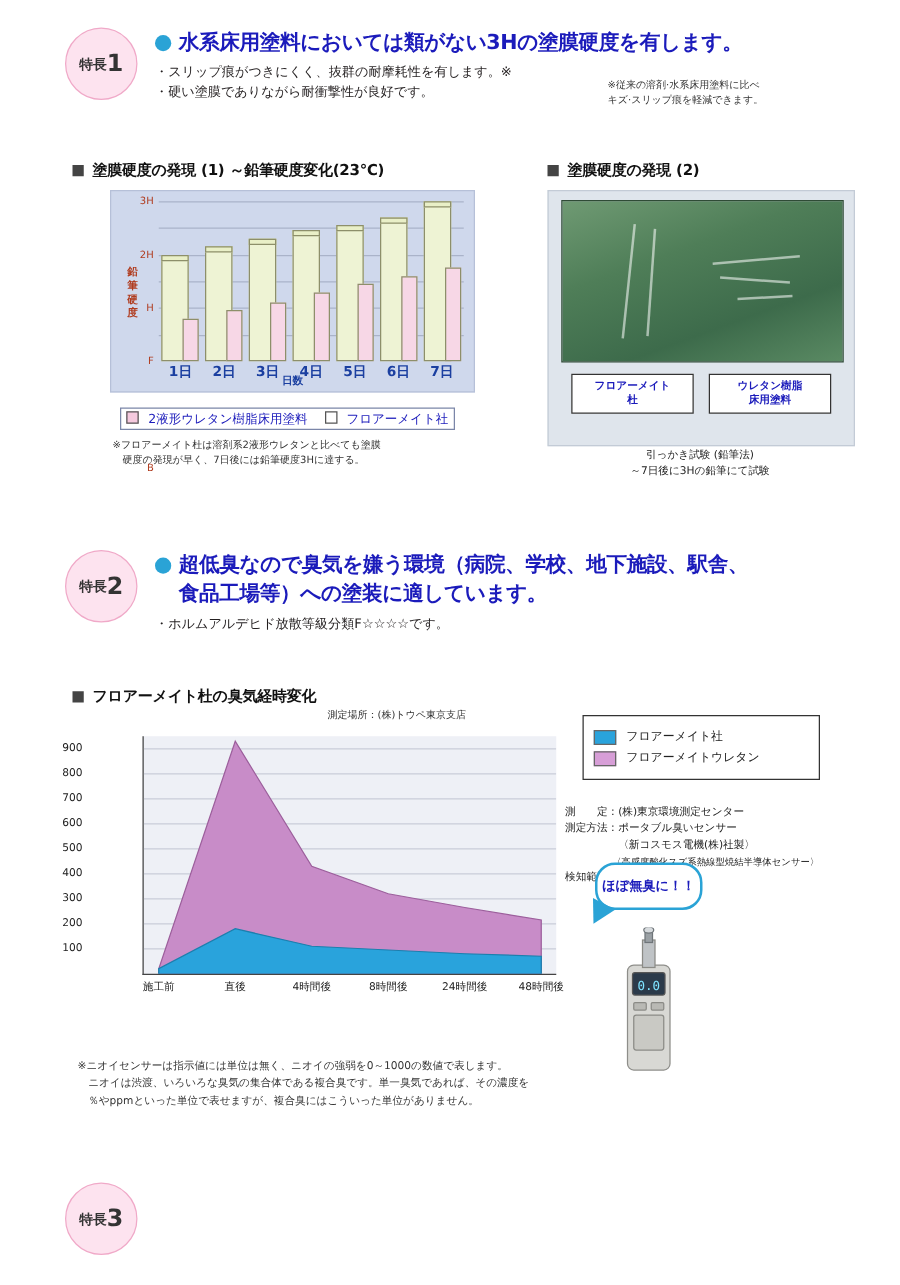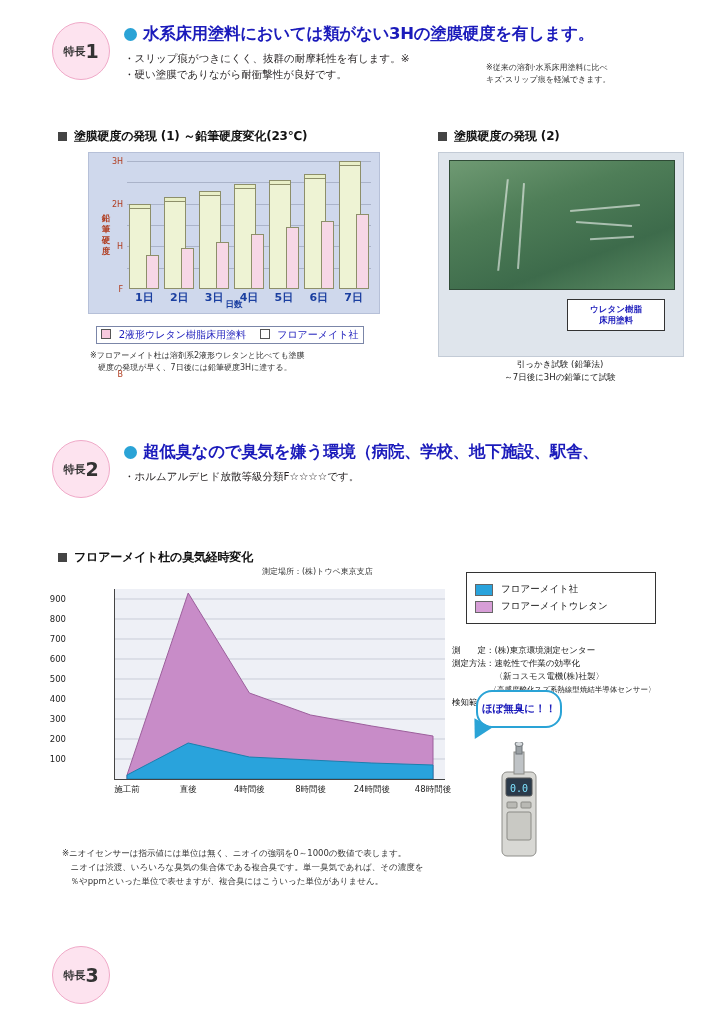--- a/index.html
+++ b/index.html
@@ -221,36 +221,39 @@
   </div>
 
   <div id="photo">
     <div class="pimg">
       <div class="scratch" style="left:52px;top:18px;width:2px;height:92px;transform:rotate(6deg);"></div>
       <div class="scratch" style="left:70px;top:22px;width:2px;height:86px;transform:rotate(4deg);"></div>
       <div class="scratch" style="left:120px;top:46px;width:70px;height:2px;transform:rotate(-5deg);"></div>
       <div class="scratch" style="left:126px;top:62px;width:56px;height:2px;transform:rotate(4deg);"></div>
       <div class="scratch" style="left:140px;top:76px;width:44px;height:2px;transform:rotate(-3deg);"></div>
     </div>
+    <div class="cap left" style="white-space:pre;">フロアーメイト
+杜</div>
     <div class="cap right" style="white-space:pre;">ウレタン樹脂
 床用塗料</div>
   </div>
   <div id="photo-note" style="white-space:pre;">引っかき試験 (鉛筆法)
 ～7日後に3Hの鉛筆にて試験</div>
 
   <div class="feature" style="left:52px;top:440px;">
     <div class="badge">
       <div class="b1">特長</div>
       <div class="b2">2</div>
     </div>
     <div class="feat-body">
       <div class="feat-headline">
         <div class="bullet-dot"></div>
         <div>
           <div class="feat-title">超低臭なので臭気を嫌う環境（病院、学校、地下施設、駅舎、</div>
+          <div class="feat-title">食品工場等）への塗装に適しています。</div>
         </div>
       </div>
       <div class="feat-sub">
         <div>・ホルムアルデヒド放散等級分類F☆☆☆☆です。</div>
       </div>
     </div>
   </div>
 
   <div class="sec-head" style="left:58px;top:549px;">
     <div class="sec-square"></div>
@@ -298,21 +301,21 @@
       <span>フロアーメイト社</span>
     </div>
     <div class="row">
       <span class="sw" style="background:#d79ed7;"></span>
       <span>フロアーメイトウレタン</span>
     </div>
   </div>
 
   <div id="c2-info">
     <div class="ln">測　　定：(株)東京環境測定センター</div>
-    <div class="ln">測定方法：速乾性で作業の効率化</div>
+    <div class="ln">測定方法：ポータブル臭いセンサー</div>
     <div class="ln">　　　　　〈新コスモス電機(株)社製〉</div>
     <div class="ln" style="font-size:7.5px;">　　　　　〈高感度酸化スズ系熱線型焼結半導体センサー〉</div>
     <div class="ln">検知範囲：0～1000</div>
   </div>
 
   <div id="balloon">
     <span>ほぼ無臭に！！</span>
     <span class="tail"></span>
   </div>
 

